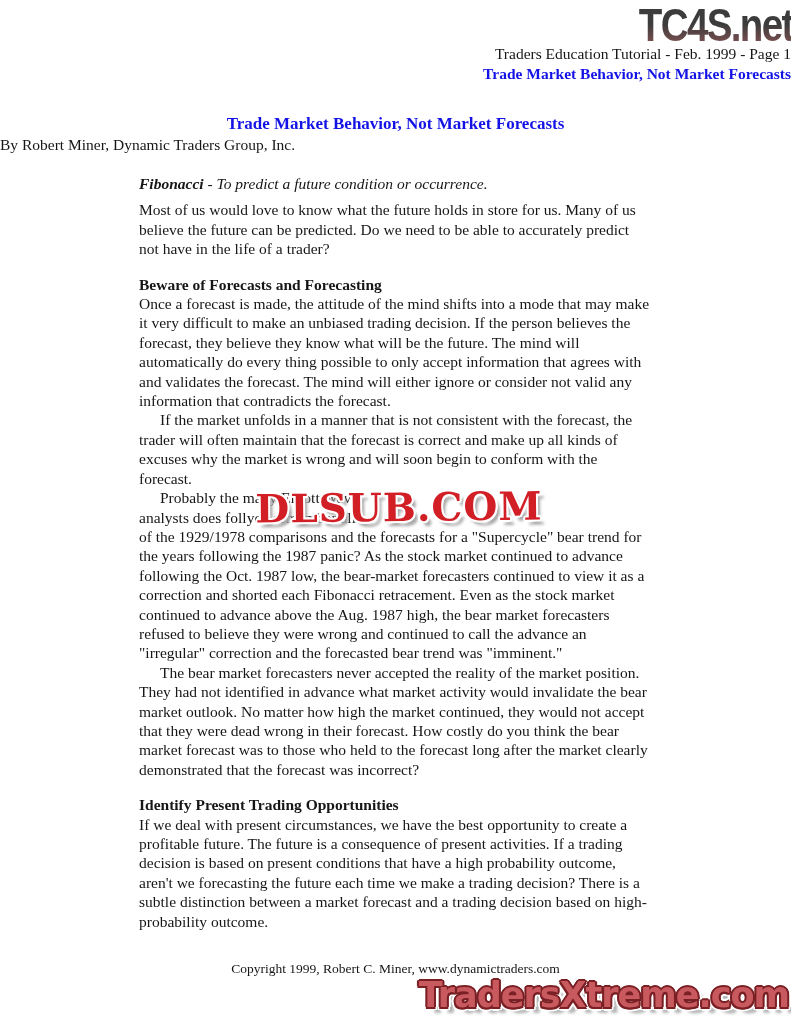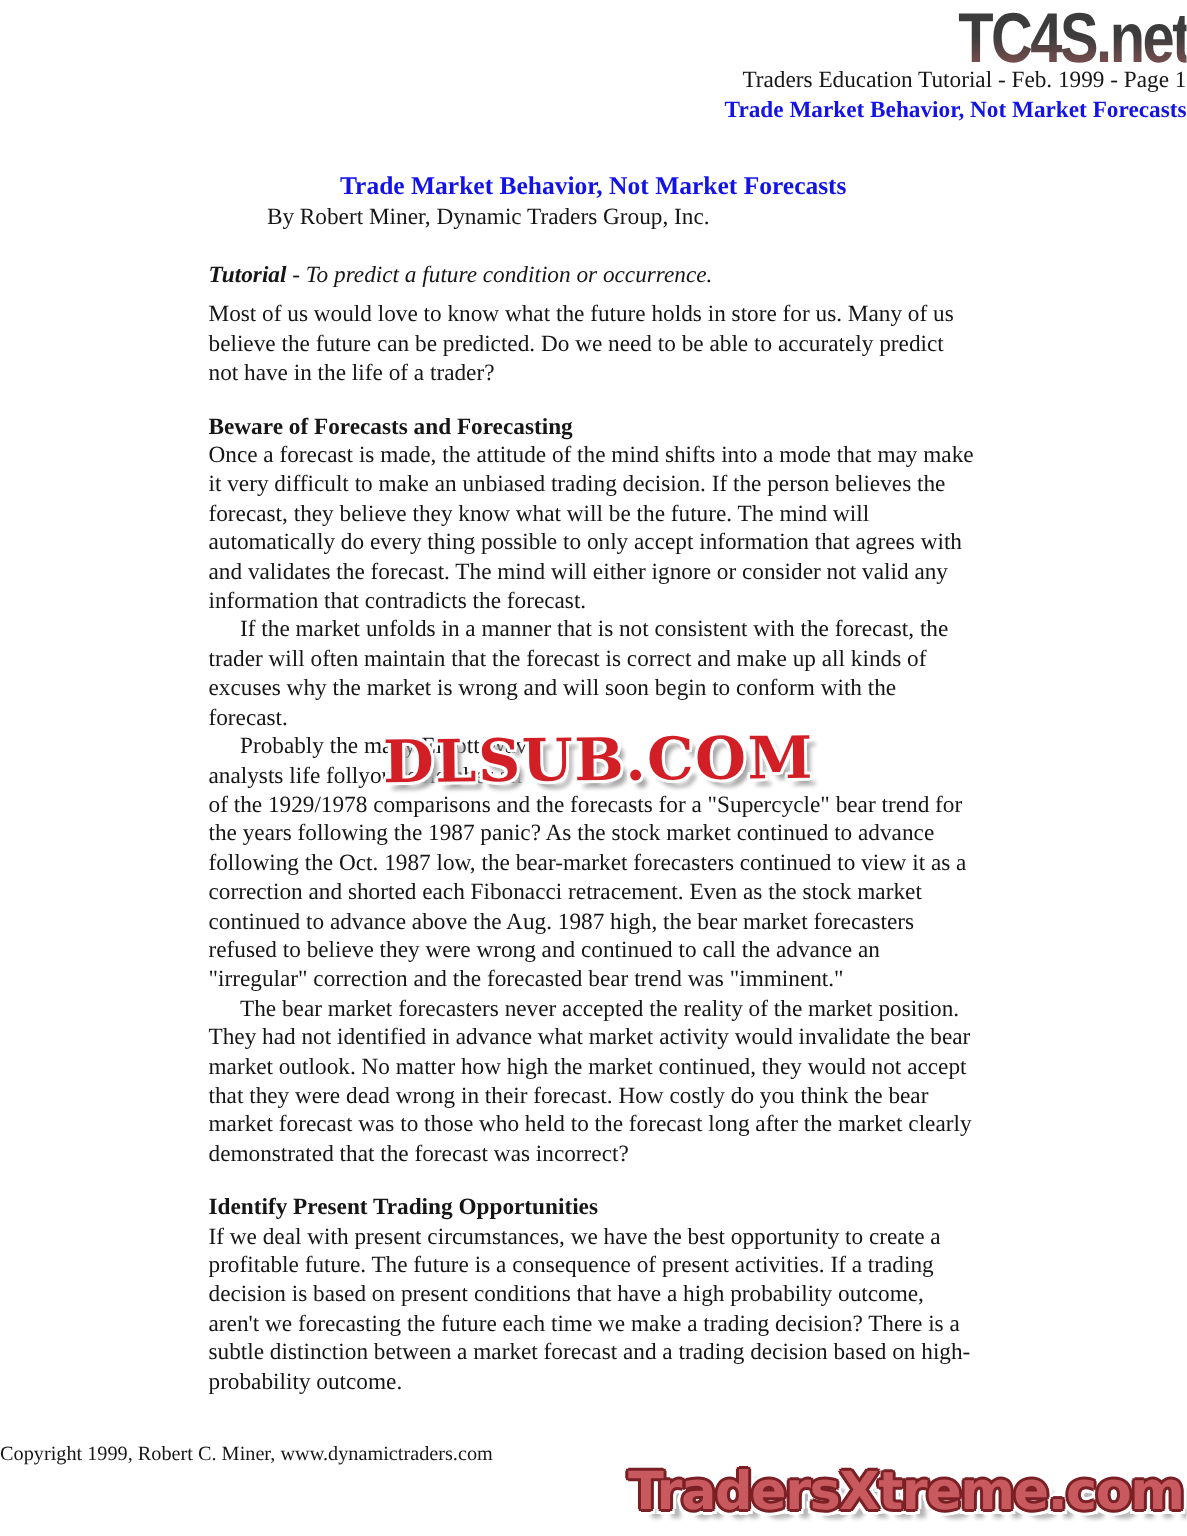--- a/index.html
+++ b/index.html
@@ -26,21 +26,21 @@
     }
   }
 
   
   .page-header { position:absolute; top:44px; left:0; width:791px; text-align:right;
                  font-size:15.5px; line-height:19.5px; }
   .page-header .hline2 { color:var(--accent_blue); font-weight:bold; }
 
   .article-title { position:absolute; top:114px; left:0; width:791px; text-align:center;
                    color:var(--accent_blue); font-weight:bold; font-size:17px; }
-  .byline { position:absolute; top:136px; left:0; width:651px; text-align:center; font-size:15.5px; }
+  .byline { position:absolute; top:136px; left:0; width:651px; text-align:left; font-size:15.5px; }
 
   
   .content { position:absolute; left:139px; top:174px; width:523px;
              font-size:15.5px; line-height:19.4px; }
   .definition { font-style:italic; margin:0 0 7px 0; }
   .definition .term { font-weight:bold; }
   .sec-heading { font-weight:bold; margin:16px 0 0 0; font-size:15.5px; line-height:19.4px; }
   .para { margin:0; }
   .flexline { display:flex; }
   .indent { padding-left:21px; }
@@ -52,21 +52,21 @@
     font-size:39px; line-height:48px; letter-spacing:1px;
     color:var(--watermark_red);
     transform:rotate(-0.6deg);
     text-shadow:
       -2px 0 0 #ffffff, 2px 0 0 #ffffff, 0 -2px 0 #ffffff, 0 2px 0 #ffffff,
       -1.6px -1.6px 0 #ffffff, 1.6px -1.6px 0 #ffffff, -1.6px 1.6px 0 #ffffff, 1.6px 1.6px 0 #ffffff,
       4px 5px 3px #a8a8a8;
   }
 
   
-  .copyright { position:absolute; top:961px; left:0; width:791px; 
+  .copyright { position:absolute; top:961px; left:0; width:791px; text-align:center;
                font-size:13.5px; }
   .tx-logo {
     position:absolute; top:974px; right:2px;
     font-family:"DejaVu Sans", sans-serif; font-weight:bold;
     font-size:35px; line-height:42px; letter-spacing:-1px;
     color:var(--logo_rose);
     cursor:pointer;
     text-shadow:
       -2px 0 0 var(--logo_dark_red), 2px 0 0 var(--logo_dark_red),
       0 -2px 0 var(--logo_dark_red), 0 2px 0 var(--logo_dark_red),
@@ -85,21 +85,21 @@
 <div class="page-header">
   <div class="hline1">Traders Education Tutorial - Feb. 1999 - Page 1</div>
   <div class="hline2">Trade Market Behavior, Not Market Forecasts</div>
 </div>
 
 <div class="article-title">Trade Market Behavior, Not Market Forecasts</div>
 <div class="byline">By Robert Miner, Dynamic Traders Group, Inc.</div>
 
 <div class="content">
 
-  <p class="definition"><span class="term">Tutorial</span><span> - To predict a future condition or occurrence.</span></p>
+  <p class="definition"><span class="term">Fibonacci</span><span> - To predict a future condition or occurrence.</span></p>
 
   <div class="para">
       <div>Most of us would love to know what the future holds in store for us. Many of us</div>
       <div>believe the future can be predicted. Do we need to be able to accurately predict</div>
       <div>not have in the life of a trader?</div>
     </div>
 
   <div class="sec-heading">Beware of Forecasts and Forecasting</div>
 
   <div class="para">
@@ -117,21 +117,21 @@
       <div>excuses why the market is wrong and will soon begin to conform with the</div>
       <div>forecast.</div>
     </div>
 
   <div class="para">
     <div class="flexline indent">
       <span>Probably the m</span>
       <span>any Elliott Wave</span>
     </div>
     <div class="flexline">
-      <span>analysts life foll</span>
+      <span>analysts does foll</span>
       <span>you remember all</span>
     </div>
     <div>
         <div>of the 1929/1978 comparisons and the forecasts for a "Supercycle" bear trend for</div>
         <div>the years following the 1987 panic? As the stock market continued to advance</div>
         <div>following the Oct. 1987 low, the bear-market forecasters continued to view it as a</div>
         <div>correction and shorted each Fibonacci retracement. Even as the stock market</div>
         <div>continued to advance above the Aug. 1987 high, the bear market forecasters</div>
         <div>refused to believe they were wrong and continued to call the advance an</div>
         <div>"irregular" correction and the forecasted bear trend was "imminent."</div>

